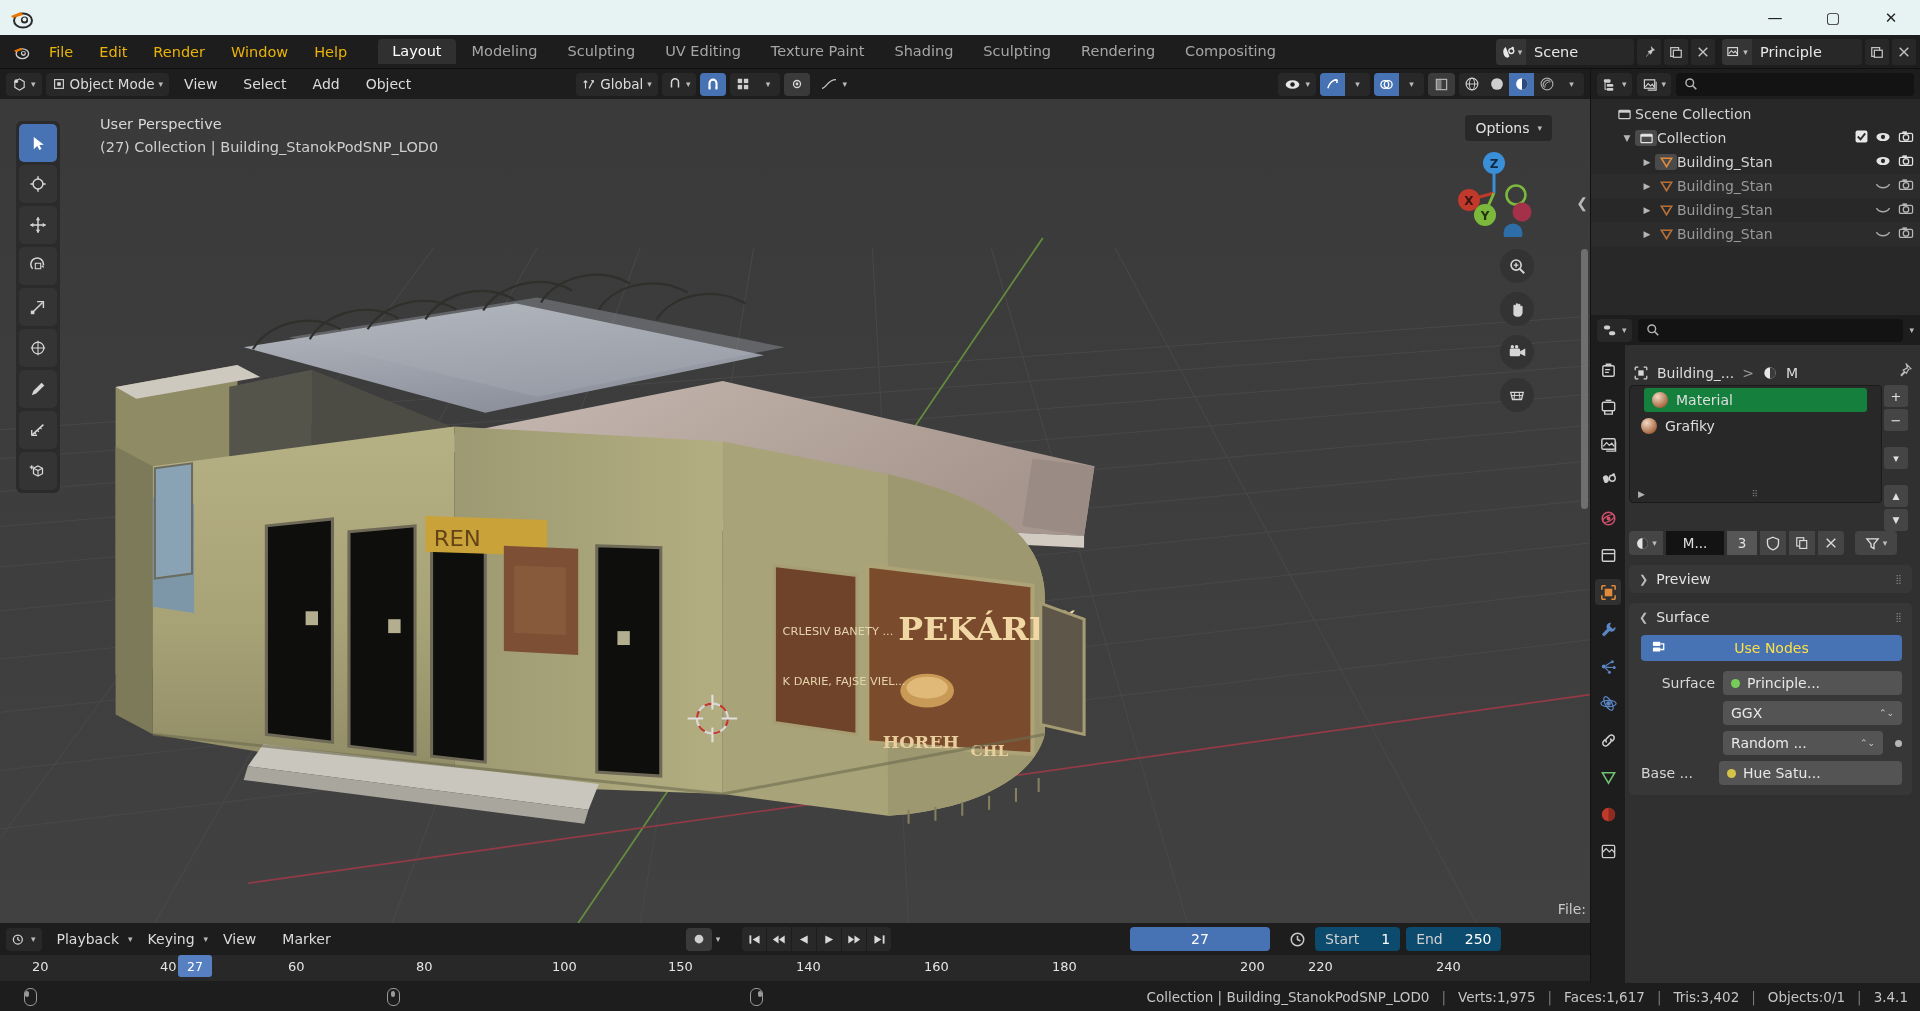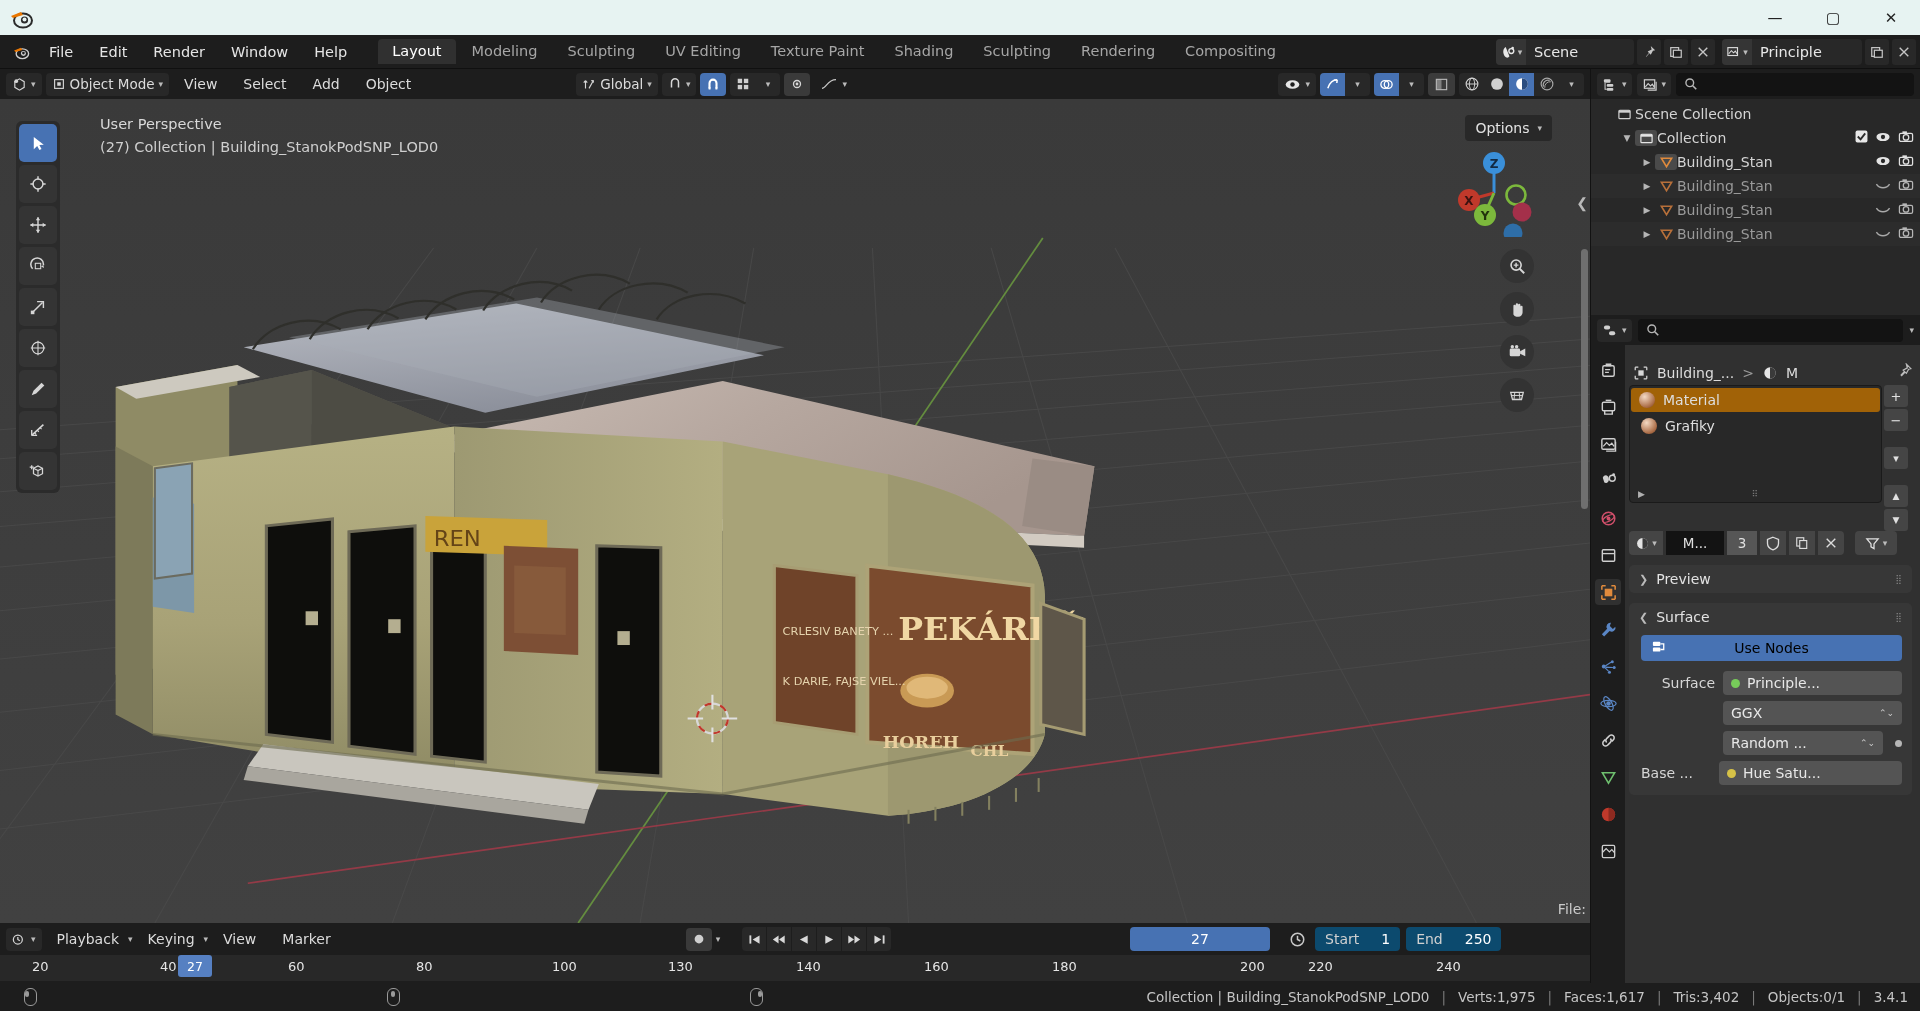--- a/index.html
+++ b/index.html
@@ -23,21 +23,21 @@
   .winbtns { position: absolute; right: 0; top: 0; height: 35px; display: flex; }
   .winbtn { width: 58px; height: 35px; display: flex; align-items: center; justify-content: center;
             font-size: 15px; color: #222; }
 
   
   .topbar {
     height: 34px; background: #1d1d1d; display: flex; align-items: center;
     flex: 0 0 34px; font-size: 14.5px; position: relative; border-bottom: 1px solid #101010;
   }
   .tb-logo { width: 30px; display: flex; align-items: center; justify-content: center; margin-left: 6px;}
-  .menu-item { padding: 0 13px; height: 26px; line-height: 26px; color: #e5e5e5; border-radius: 3px; font-size: 14.5px;}
+  .menu-item { padding: 0 13px; height: 26px; line-height: 26px; color: #eab308; border-radius: 3px; font-size: 14.5px;}
   .tabs { display: flex; align-items: center; margin-left: 18px; gap: 2px; }
   .wtab { padding: 4px 14px 5px; font-size: 14.5px; color: #a6a6a6; border-radius: 4px 4px 0 0; }
   .wtab.active { background: #303030; color: #ffffff; }
   .topbar-right { position: absolute; right: 4px; top: 3px; height: 28px; display: flex; align-items: center; gap: 3px; }
   .scene-field {
     display: flex; align-items: center; background: #282828; border-radius: 4px; height: 26px;
     padding-right: 4px;
   }
   .scene-icon { width: 30px; height: 26px; display:flex; align-items:center; justify-content:center;
                 background:#353535; border-radius:4px 0 0 4px;}
@@ -134,42 +134,42 @@
   .pr-header { height: 30px; display:flex; align-items:center; gap:6px; padding: 0 6px; }
   .pr-search { flex:1 1 auto; height:23px; background:#131313; border-radius:4px; display:flex; align-items:center; padding:0 8px; gap:6px;}
   .pr-body { flex:1 1 auto; display:flex; min-height:0; }
   .pr-tabs { width: 34px; background:#1d1d1d; display:flex; flex-direction:column; align-items:center; gap: 11px; padding-top: 12px; }
   .pr-tab { width: 26px; height: 26px; display:flex; align-items:center; justify-content:center; border-radius:4px; }
   .pr-tab.active { background:#303030; }
   .pr-main { flex:1 1 auto; background:#303030; min-width:0; padding: 6px 8px 0 4px; overflow:hidden;}
   .bc { display:flex; align-items:flex-end; gap:8px; height: 30px; font-size: 14px; color:#dcdcdc; padding-left:4px;}
   .matlist { background:#282828; border:1px solid #1a1a1a; border-radius:4px; height: 118px; margin-top:4px; position:relative;}
   .matrow { height: 24px; display:flex; align-items:center; gap:8px; padding: 0 8px; font-size:14px; color:#dedede;}
-  .matrow.sel { background:#a16207; border-radius:3px; margin: 2px 1px; }
+  .matrow.sel { background:#15803d; border-radius:3px; margin: 2px 14px; }
   .sphere-ico { width:16px; height:16px; border-radius:50%;
                 background: radial-gradient(circle at 35% 30%, #f3d9c3, #a96a44 70%, #5a3a24);}
   .matlist-side { position:absolute; right: -26px; top: 0; width: 24px; display:flex; flex-direction:column; gap:2px; }
   .sbtn { width:24px; height:22px; background:#454545; border-radius:3px; display:flex;align-items:center;justify-content:center;
           color:#e0e0e0; font-size:13px;}
   .grip { position:absolute; left:50%; bottom: 3px; transform:translateX(-50%); color:#777; font-size:9px; letter-spacing:1px;}
   .matlist .play-tri { position:absolute; left: 8px; bottom: 3px; font-size:9px; color:#b0b0b0;}
   .matbar { display:flex; align-items:center; gap: 3px; margin-top: 28px; }
   .mb-item { height: 24px; display:flex; align-items:center; justify-content:center; color:#e0e0e0; font-size:13.5px;}
   .mb-browse { width: 34px; background:#454545; border-radius:4px 0 0 4px; gap:2px;}
   .mb-name { flex: 0 0 58px; background:#131313; }
   .mb-count { flex: 0 0 30px; background:#565656; }
   .mb-shield { width: 26px; background:#454545; }
   .mb-copy { width: 26px; background:#454545; }
   .mb-x { width: 26px; background:#454545; border-radius:0 4px 4px 0;}
   .mb-slot { margin-left: 8px; width: 42px; background:#454545; border-radius:4px; gap:3px;}
   .panel { background:#373737; border-radius:5px; margin-top: 10px; }
   .panel-hd { height: 28px; display:flex; align-items:center; gap: 8px; padding: 0 10px; font-size: 14px; color:#e3e3e3; position:relative;}
   .panel-hd .dots { position:absolute; right: 9px; color:#808080; font-size:9px; line-height:5px; letter-spacing:1px;}
   .usenodes { margin: 4px 10px 8px 12px; height: 26px; background:#4772b3; border-radius:4px;
-              display:flex; align-items:center; justify-content:center; gap: 8px; color:#000000; font-size:14px; position:relative;}
+              display:flex; align-items:center; justify-content:center; gap: 8px; color:#fde047; font-size:14px; position:relative;}
   .usenodes .nodeico { position:absolute; left: 10px; }
   .prop-row { display:flex; align-items:center; height: 28px; margin: 2px 10px 2px 12px; gap: 8px; font-size:14px;}
   .prop-label { flex: 0 0 74px; text-align:right; color:#d6d6d6;}
   .prop-value { flex:1 1 auto; height: 24px; background:#545454; border-radius:4px; display:flex;
                 align-items:center; padding: 0 8px; gap:7px; color:#e8e8e8; position:relative;}
   .prop-value .dot-g { width:9px;height:9px;border-radius:50%; background:#77cc5a;}
   .prop-value .dot-y { width:9px;height:9px;border-radius:50%; background:#d6c247;}
   .prop-value .cv { position:absolute; right: 8px; font-size:9px; color:#cfcfcf;}
   .prop-dot { width:10px; height:10px; border-radius:50%; border:1px solid #8a8a8a;}
   .prop-dot.filled { background:#b6b6b6; border:none; width:7px; height:7px;}
@@ -785,21 +785,21 @@
             </div>
           </div>
         </div>
 
         <div class="tl-ruler">
           <div class="tick" style="left:32px">20</div>
           <div class="tick" style="left:160px">40</div>
           <div class="tick" style="left:288px">60</div>
           <div class="tick" style="left:416px">80</div>
           <div class="tick" style="left:552px">100</div>
-          <div class="tick" style="left:668px">130</div>
+          <div class="tick" style="left:668px">150</div>
           <div class="tick" style="left:796px">140</div>
           <div class="tick" style="left:924px">160</div>
           <div class="tick" style="left:1052px">180</div>
           <div class="tick" style="left:1240px">200</div>
           <div class="tick" style="left:1308px">220</div>
           <div class="tick" style="left:1436px">240</div>
           <div class="playhead" style="left:178px">27</div>
         </div>
       </div>
     </div>

